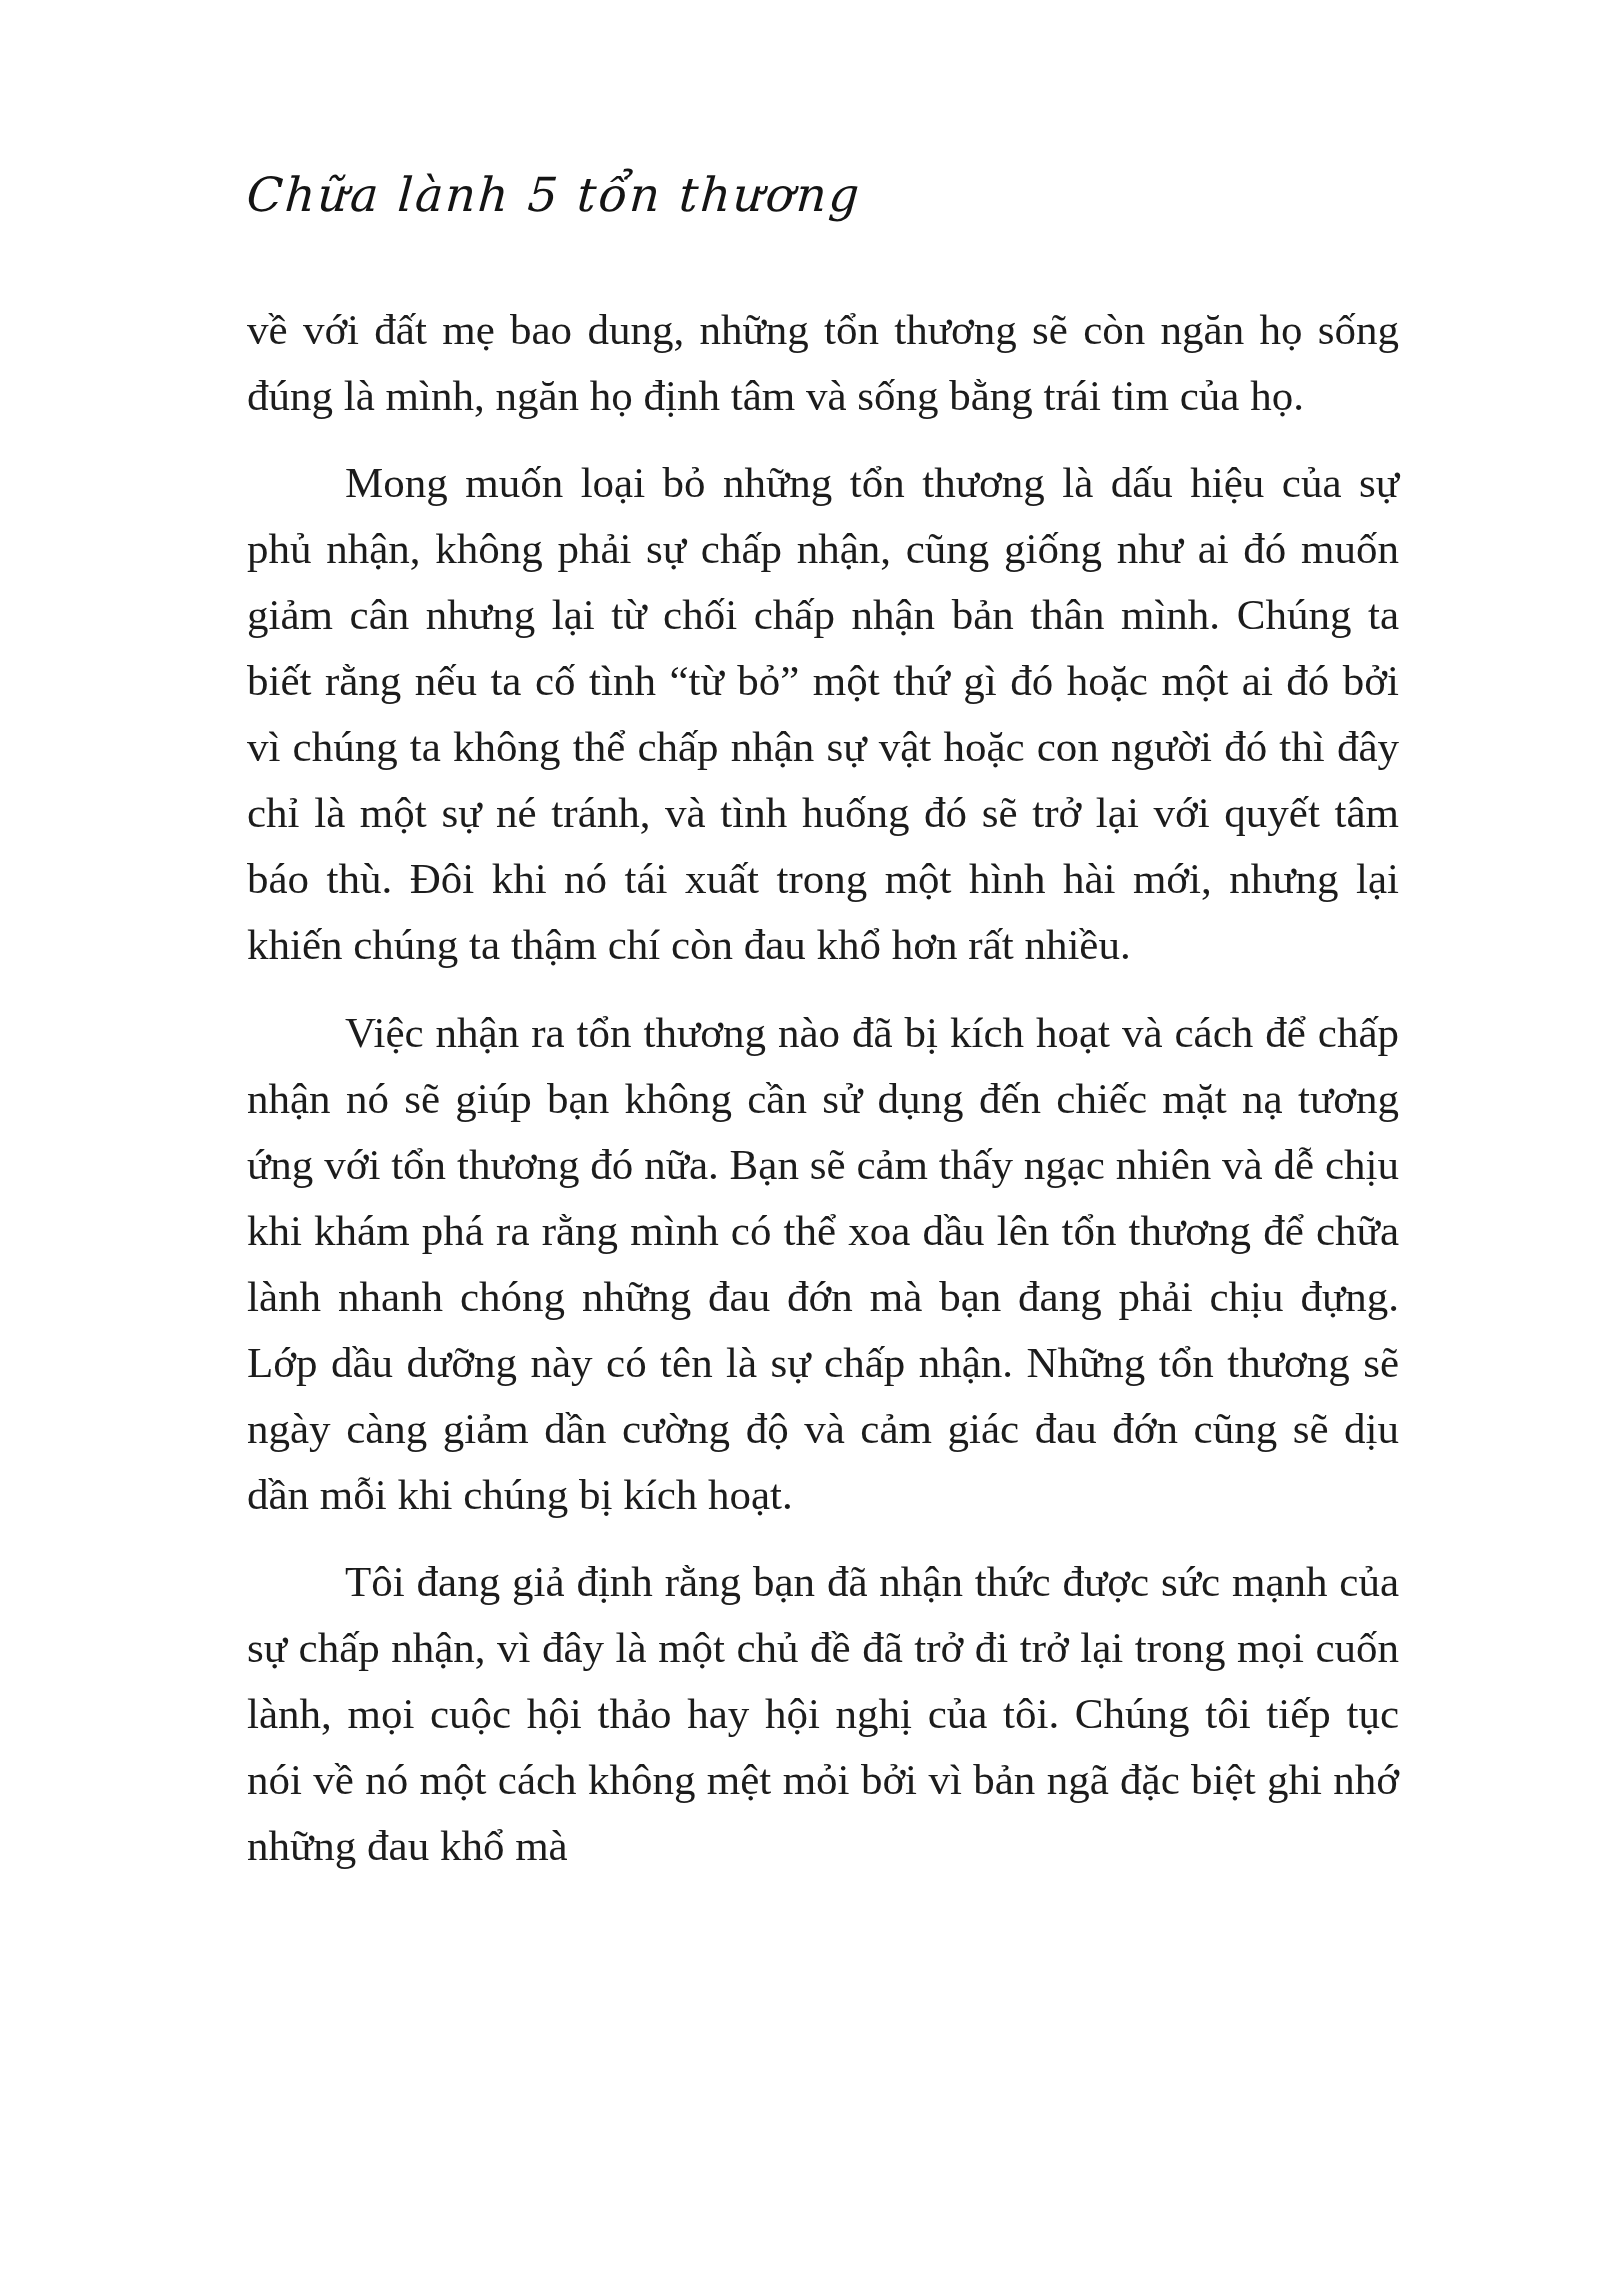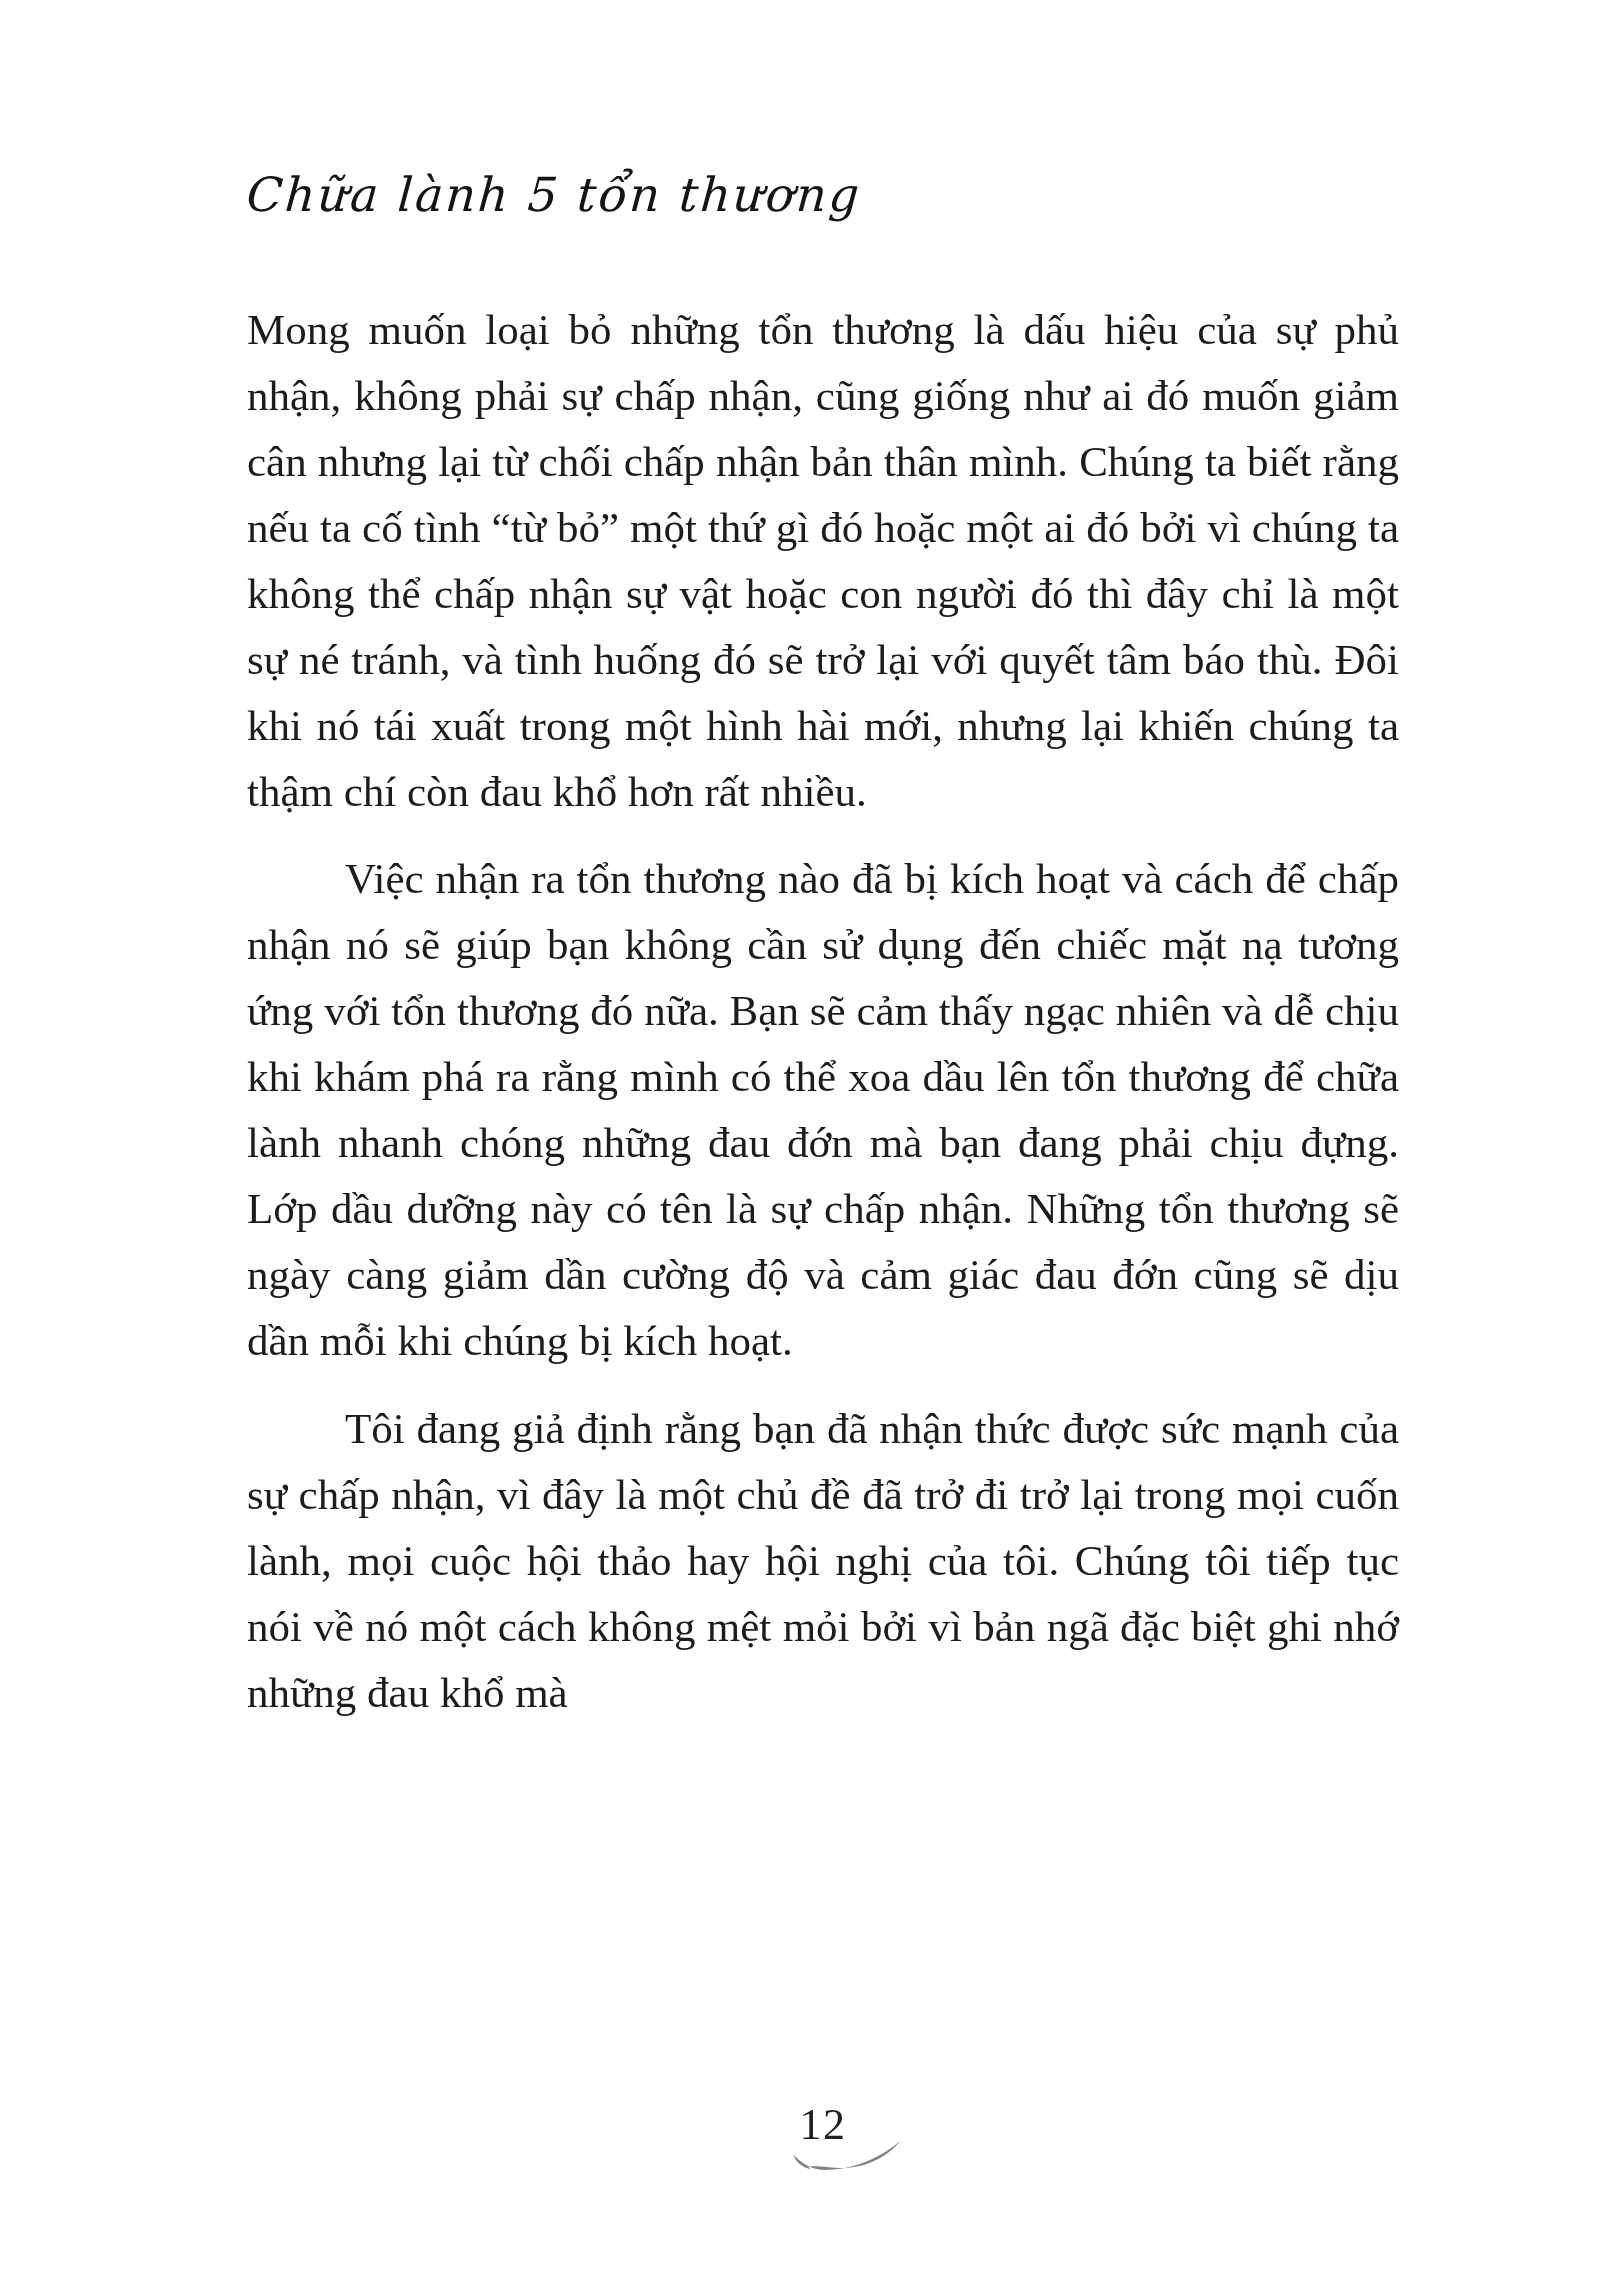--- a/index.html
+++ b/index.html
@@ -54,31 +54,21 @@
 </style>
 </head>
 <body>
 
 <div class="page">
 
   <div class="running-header">Chữa lành 5 tổn thương</div>
 
   <div class="content" id="content">
 
+  <p class="para">về với đất mẹ bao dung, những tổn thương sẽ còn ngăn họ sống đúng là mình, ngăn họ định tâm và sống bằng trái tim của họ.</p>
       <p class="para">Mong muốn loại bỏ những tổn thương là dấu hiệu của sự phủ nhận, không phải sự chấp nhận, cũng giống như ai đó muốn giảm cân nhưng lại từ chối chấp nhận bản thân mình. Chúng ta biết rằng nếu ta cố tình “từ bỏ” một thứ gì đó hoặc một ai đó bởi vì chúng ta không thể chấp nhận sự vật hoặc con người đó thì đây chỉ là một sự né tránh, và tình huống đó sẽ trở lại với quyết tâm báo thù. Đôi khi nó tái xuất trong một hình hài mới, nhưng lại khiến chúng ta thậm chí còn đau khổ hơn rất nhiều.</p>
       <p class="para">Việc nhận ra tổn thương nào đã bị kích hoạt và cách để chấp nhận nó sẽ giúp bạn không cần sử dụng đến chiếc mặt nạ tương ứng với tổn thương đó nữa. Bạn sẽ cảm thấy ngạc nhiên và dễ chịu khi khám phá ra rằng mình có thể xoa dầu lên tổn thương để chữa lành nhanh chóng những đau đớn mà bạn đang phải chịu đựng. Lớp dầu dưỡng này có tên là sự chấp nhận. Những tổn thương sẽ ngày càng giảm dần cường độ và cảm giác đau đớn cũng sẽ dịu dần mỗi khi chúng bị kích hoạt.</p>
       <p class="para">Tôi đang giả định rằng bạn đã nhận thức được sức mạnh của sự chấp nhận, vì đây là một chủ đề đã trở đi trở lại trong mọi cuốn lành, mọi cuộc hội thảo hay hội nghị của tôi. Chúng tôi tiếp tục nói về nó một cách không mệt mỏi bởi vì bản ngã đặc biệt ghi nhớ những đau khổ mà</p>
     </div>
 
-  <div class="footer">
-    <span class="page-num">12</span>
-    <svg class="swoosh" width="115" height="34" viewBox="0 0 150 44" aria-hidden="true">
-      <path d="M6 22
-               C 20 36, 34 44, 58 41
-               C 90 38, 118 26, 146 3
-               C 120 34, 84 42, 52 38
-               C 34 36, 18 36, 30 41
-               C 16 38, 8 30, 6 22 Z" fill="#82828a"></path>
-    </svg>
-  </div>
 
 </div>
 
 
 </body></html>

